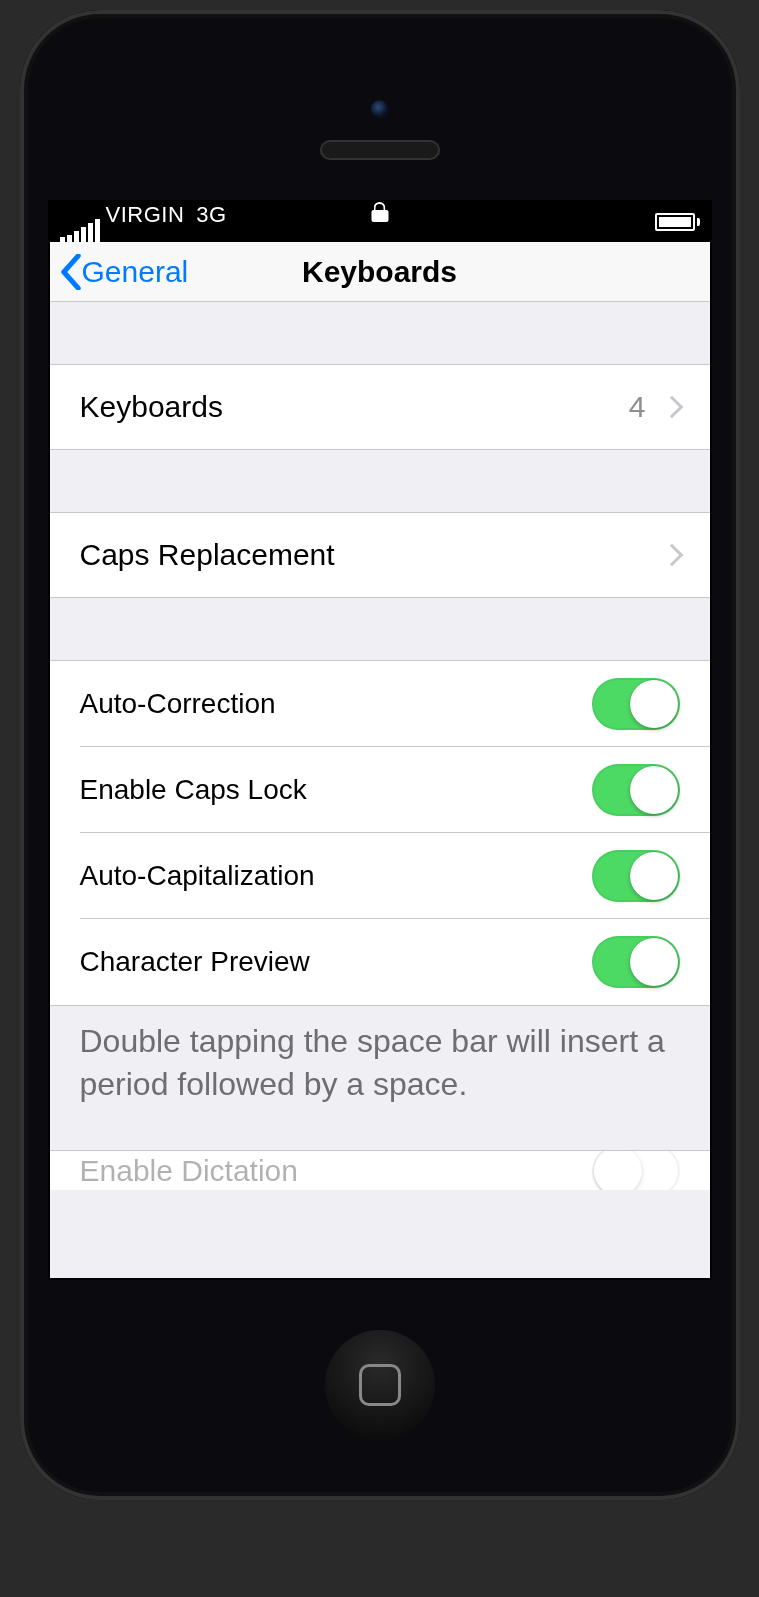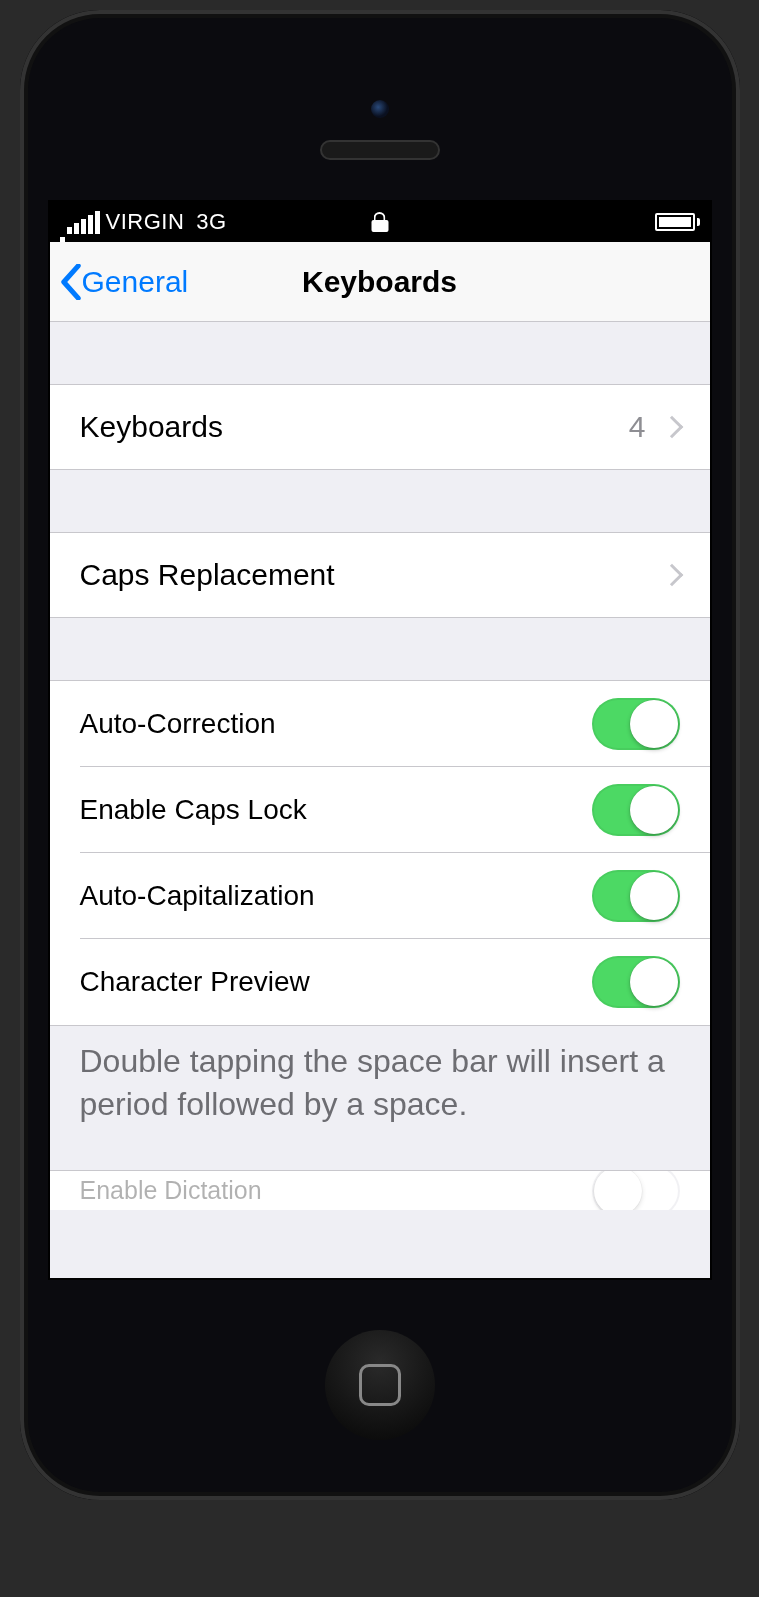--- a/index.html
+++ b/index.html
@@ -64,21 +64,20 @@
       overflow: hidden;
       position: relative;
       border: 2px solid #000;
     }
     
     .statusbar {
       height: 40px;
       background: #000;
       color: #fff;
       display: flex;
-      align-items: center;
       font-size: 22px;
       font-weight: 400;
       padding: 0 10px;
       position: relative;
       letter-spacing: 0.5px;
     }
     .sb-bars { display:flex; align-items:flex-end; gap:2px; margin-right:6px;}
     .sb-bars span { width:5px; background:#fff;}
     .sb-bars span:nth-child(1){height:7px}
     .sb-bars span:nth-child(2){height:11px}
@@ -107,21 +106,21 @@
       display:flex; align-items:center;
     }
     .sb-batt .shell {
       width:40px; height:18px; border:2px solid #fff; border-radius:2px;
       position:relative; padding:2px;
     }
     .sb-batt .fill { width:100%; height:100%; background:#fff;}
     .sb-batt .tip { width:3px; height:8px; background:#fff; margin-left:2px; border-radius:0 2px 2px 0;}
     
     .navbar {
-      height: 80px;
+      height: 60px;
       background: #f8f8f8;
       border-bottom: 1px solid #c8c7cc;
       display: flex;
       align-items: center;
       position: relative;
     }
     .back {
       display:flex; align-items:center;
       color:#007aff;
       font-size:30px;
@@ -199,21 +198,21 @@
       color:#6d6d72;
       line-height:1.35;
     }
     .peek {
       background:#fff;
       border-top:1px solid #c8c7cc;
       height:40px;
       display:flex; align-items:center;
       padding:0 30px;
       overflow:hidden;
-      font-size:25px;
+      font-size:30px;
     }
     .peek .label { flex:1; color:#000; opacity:0.3;}
   </style>
 </head>
 <body>
 
 <div class="phone">
   <div class="camera"></div>
   <div class="speaker"></div>
 

